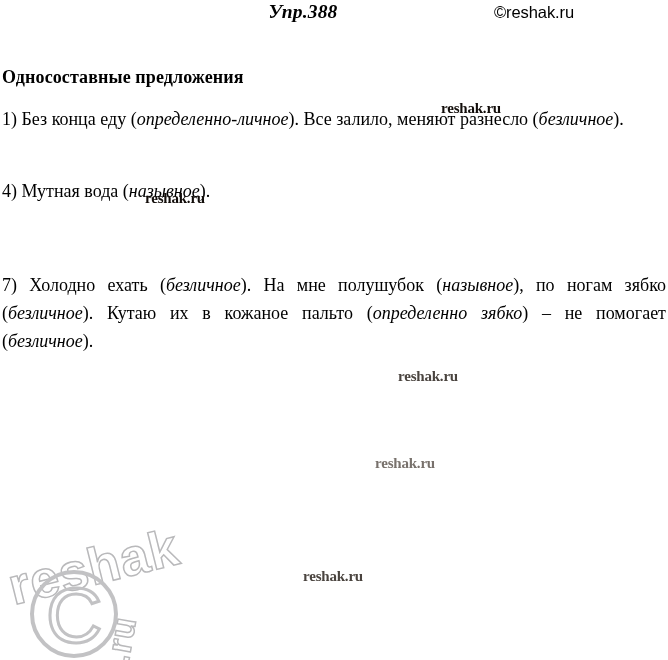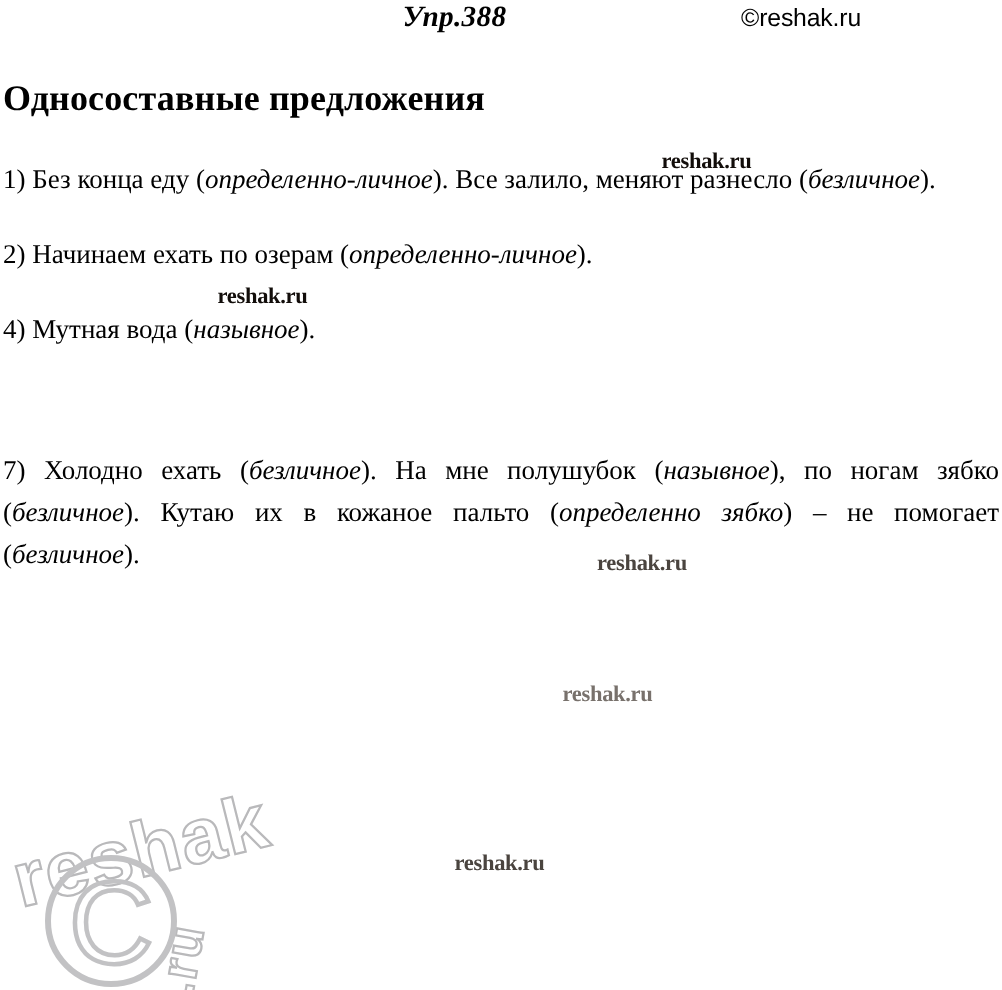--- a/index.html
+++ b/index.html
@@ -56,23 +56,23 @@
     letter-spacing: -0.1px;
     color: #000000;
     white-space: nowrap;
     margin-left: 28px;
   }
 
   
   .section-heading {
     position: absolute;
     left: 2px;
-    top: 53px;
-    font-weight: bold;
-    font-size: 24px;
+    top: 67px;
+    font-weight: bold;
+    font-size: 18px;
     letter-spacing: 0.1px;
     white-space: nowrap;
   }
 
   
   #body-text {
     position: absolute;
     left: 2px;
     top: 105px;
     width: 664px;
@@ -151,21 +151,20 @@
   </div>
 
   <div class="section-heading">Односоставные предложения</div>
 
   <div id="body-text">
 
     <p class="para"><span>1) Без конца еду (</span><em class="term">определенно-личное</em><span>). Все залило, меняют разнесло (</span><em class="term">безличное</em><span>).</span></p>
 
     <div class="gap-md"></div>
 
-    <p class="para"><span>2) Начинаем ехать по озерам (</span><em class="term">определенно-личное</em><span>).</span></p>
 
     <div class="gap-md"></div>
 
     <p class="para"><span>4) Мутная вода (</span><em class="term">назывное</em><span>).</span></p>
 
     <div class="gap-md"></div>
 
 
     <div class="gap-md"></div>
 

